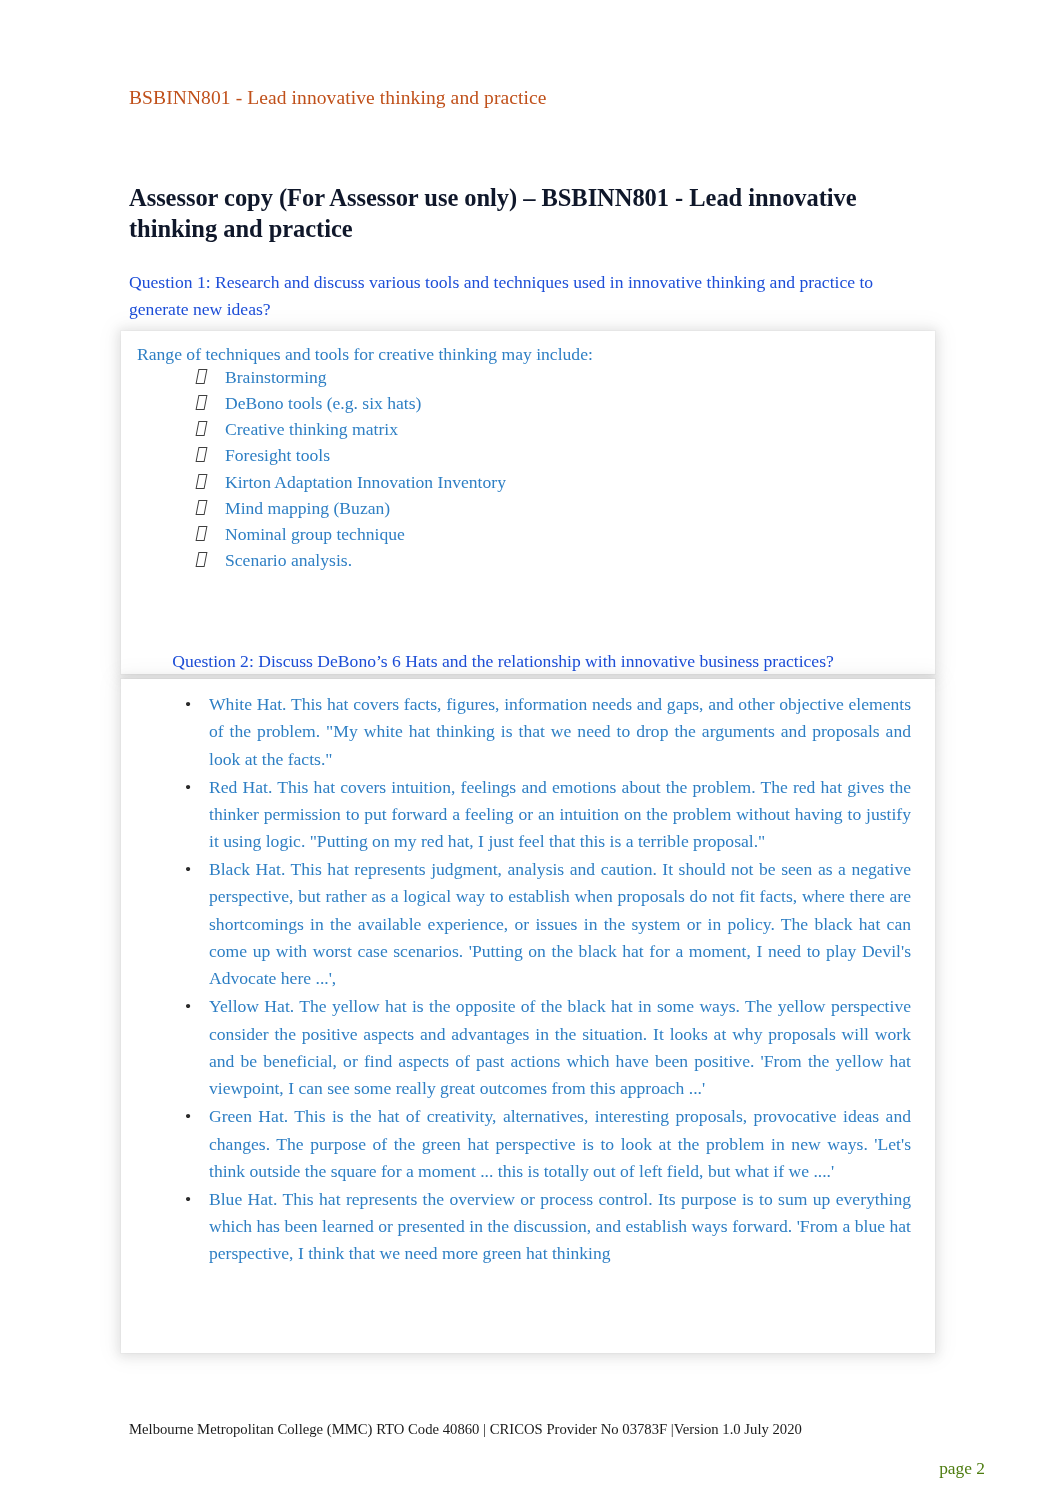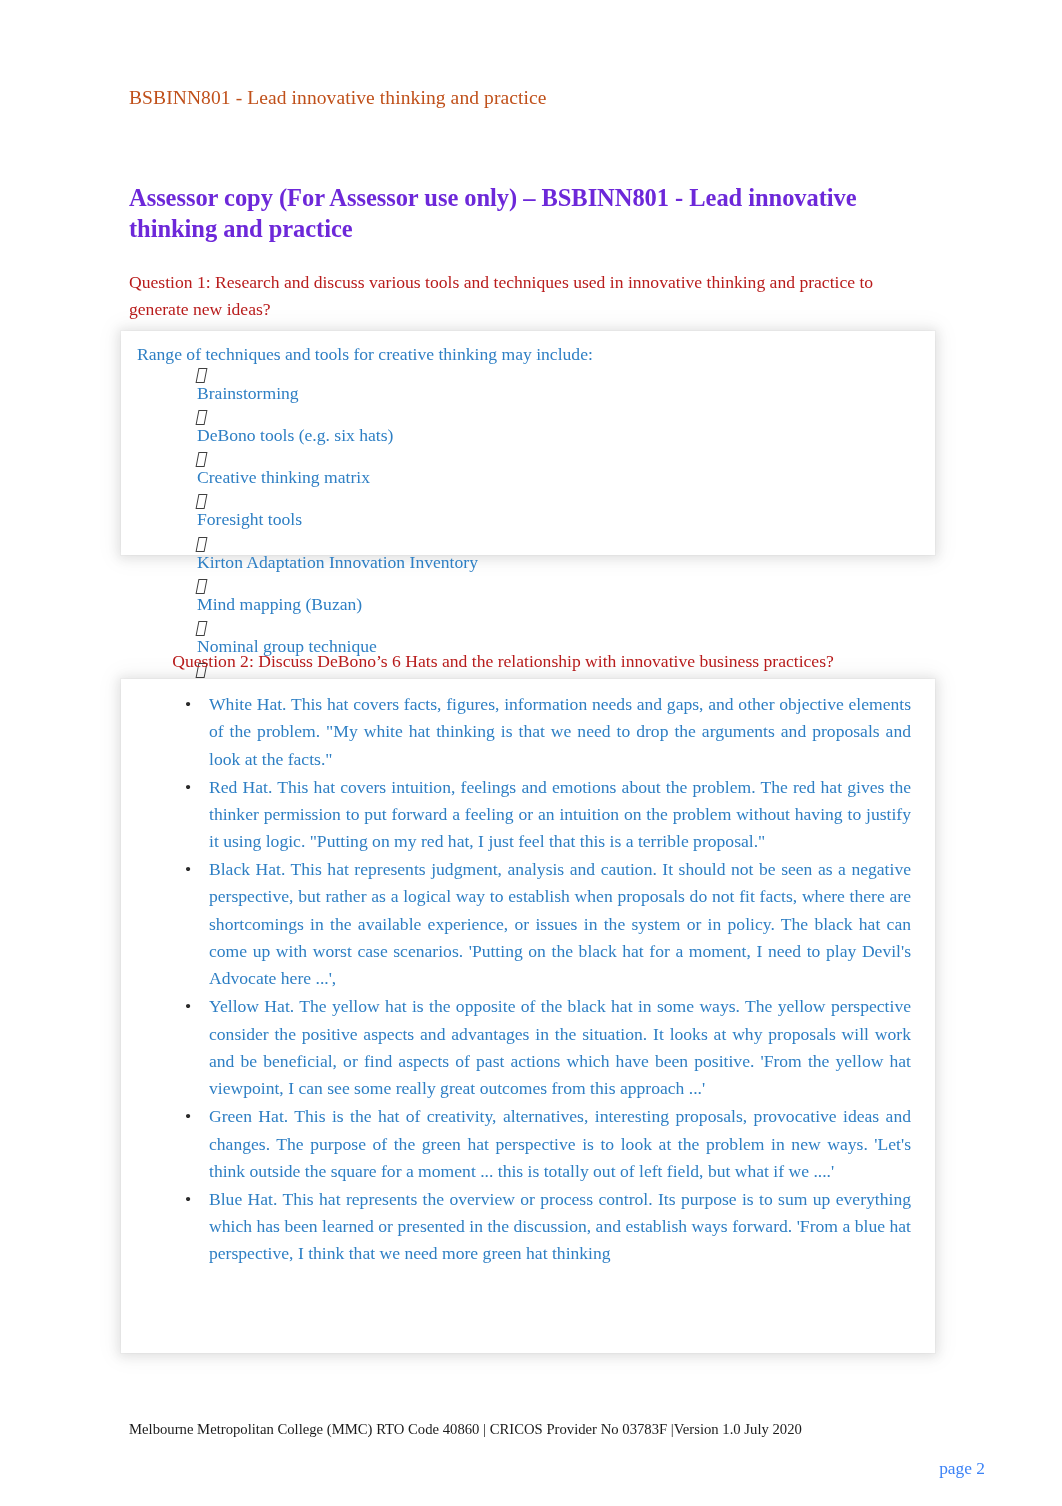--- a/index.html
+++ b/index.html
@@ -36,51 +36,51 @@
   }
 
   
   .doc-title {
     position: absolute;
     left: 129px;
     top: 167px;
     width: 820px;
     font-size: 24.5px;
     line-height: 1.26;
-    color: #6d28d9;
+    color: #0f172a;
     letter-spacing: -0.05px;
   }
 
   
   .question {
     position: absolute;
     left: 129px;
     width: 748px;
     font-size: 17.6px;
     line-height: 1.52;
-    color: #b91c1c;
+    color: #1d4ed8;
   }
   #question-1 { top: 269px; }
   #question-2 { top: 648px; text-align: center; }
 
   
   .answer-box {
     position: absolute;
     background: #ffffff;
     box-shadow:
       0 0 0 1px rgba(0,0,0,0.018),
       0 1px 10px 3px rgba(0,0,0,0.085),
       0 0 22px 6px rgba(0,0,0,0.045);
     box-sizing: border-box;
   }
   #answer-box-1 {
     left: 121px;
     top: 331px;
     width: 814px;
-    height: 224px;
+    height: 343px;
     padding: 8px 20px 10px 8px;
   }
   #answer-box-2 {
     left: 121px;
     top: 679px;
     width: 814px;
     height: 674px;
     padding: 12px 24px 0 22px;
     overflow: hidden;
   }
@@ -97,21 +97,20 @@
     margin: 0;
     padding: 0;
   }
   .tool-item {
     display: flex;
     align-items: baseline;
     font-size: 17.6px;
     line-height: 1.0;
     margin: 0 0 8.6px 0;
     padding-left: 68px;
-    flex-direction: column;
   }
   .tofu-bullet {
     flex: 0 0 auto;
     width: 28px;
     font-family: "DejaVu Sans", sans-serif;
     font-size: 15px;
     color: #3a3a3a;
     position: relative;
     top: -1px;
   }
@@ -163,21 +162,21 @@
     color: #1a1a1a;
     white-space: nowrap;
     transform: scaleX(0.96);
     transform-origin: left center;
   }
   .page-number {
     position: absolute;
     right: 77px;
     top: 1458px;
     font-size: 17.4px;
-    color: #3b82f6;
+    color: #4d7c0f;
     text-align: center;
   }
 </style>
 </head>
 <body>
 
 <div class="page">
 
   <div class="doc-header">BSBINN801 - Lead innovative thinking and practice</div>
 

